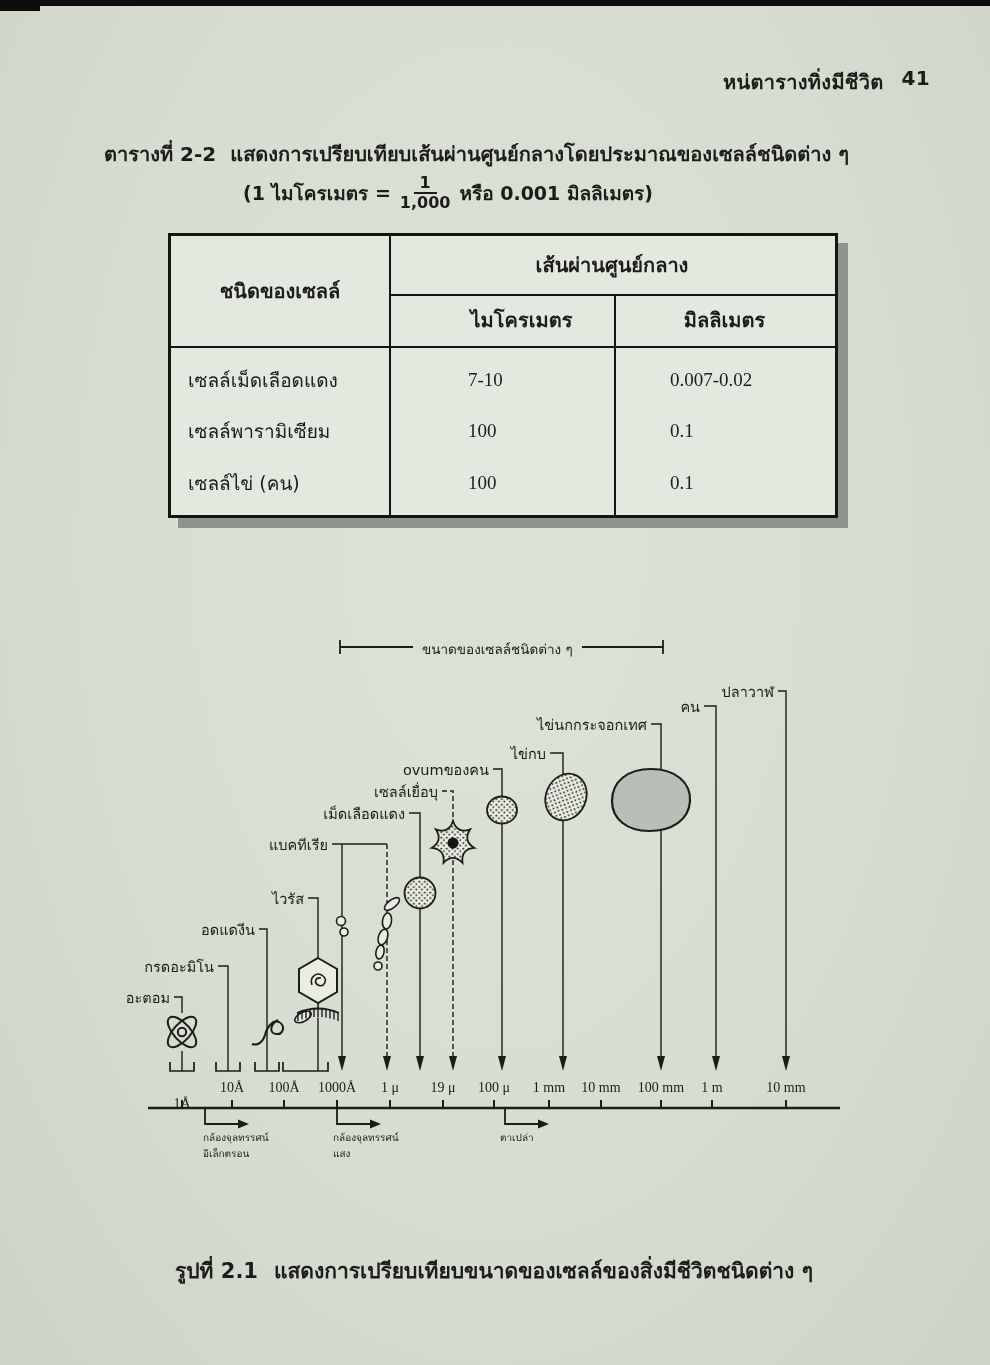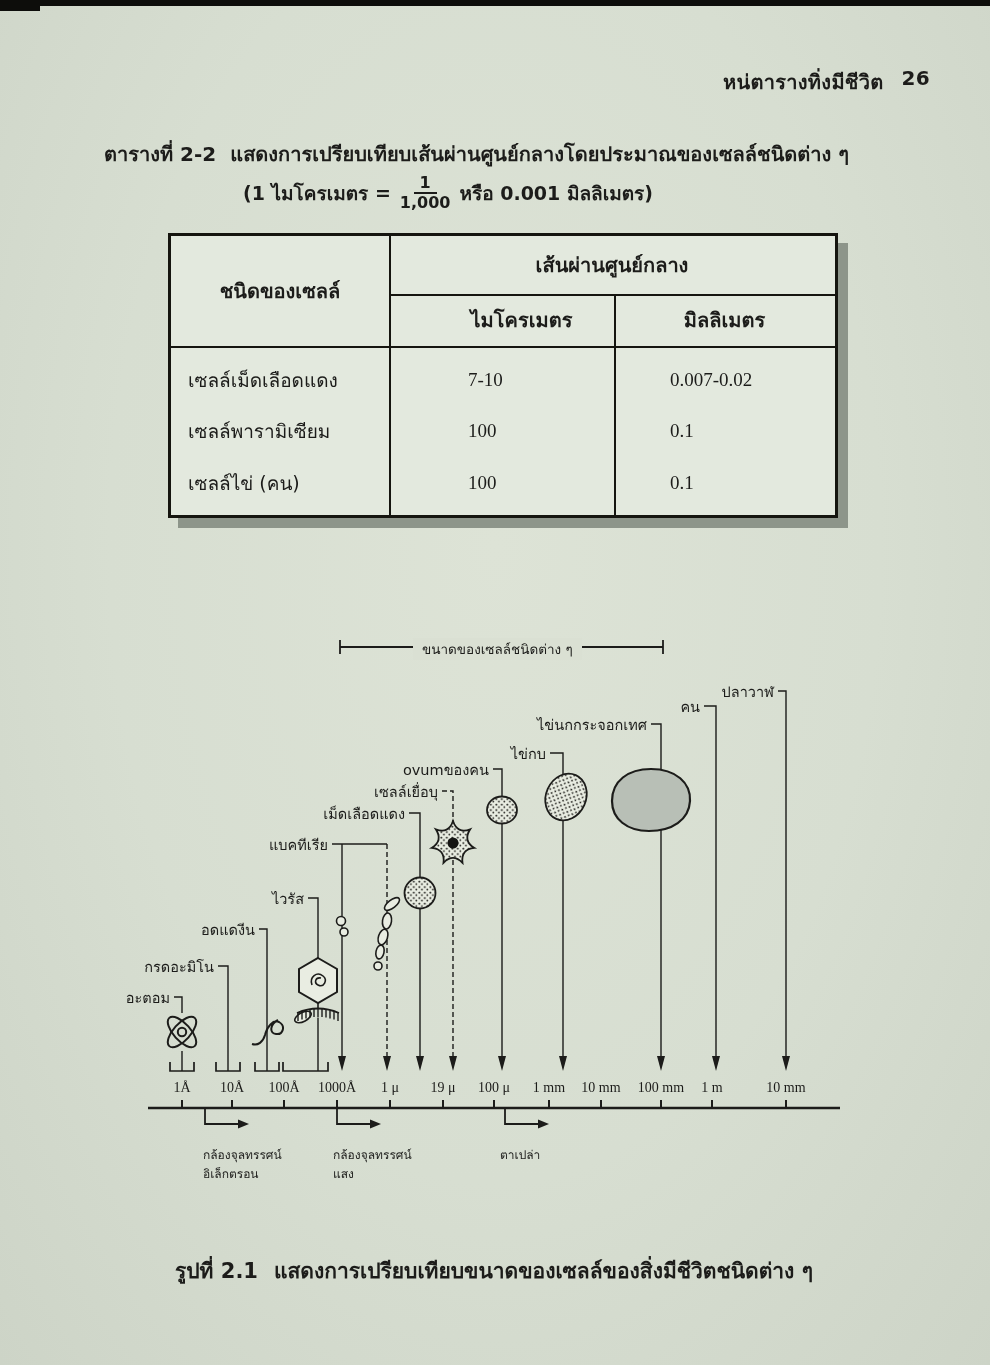--- a/index.html
+++ b/index.html
@@ -42,38 +42,38 @@
   .row .c1{width:218px;padding-left:17px;box-sizing:border-box;}
   .row .c2{width:225px;padding-left:79px;box-sizing:border-box;font-family:"Liberation Serif","DejaVu Serif",serif;}
   .row .c3{width:221px;padding-left:56px;box-sizing:border-box;font-family:"Liberation Serif","DejaVu Serif",serif;}
 
   .fig-label{position:absolute;font-size:14.5px;white-space:nowrap;}
   .r-align{text-align:right;}
   .bracket-label{position:absolute;left:413px;top:638px;padding:0 9px;background:#dae0d3;
     font-size:13.5px;white-space:nowrap;}
   .tick-label{position:absolute;top:1080px;transform:translateX(-50%);font-size:14px;
     font-family:"Liberation Serif","DejaVu Serif",serif;white-space:nowrap;}
-  .scope-label{position:absolute;top:1130px;font-size:12px;line-height:1.55;white-space:nowrap;margin-top:16px;}
+  .scope-label{position:absolute;top:1130px;font-size:10px;line-height:1.55;white-space:nowrap;}
 
   .fig-caption{position:absolute;left:175px;top:1254px;font-size:21px;font-weight:700;}
   .fig-caption .gap{display:inline-block;width:16px;}
 
   svg.figure{position:absolute;left:0;top:0;}
   svg.figure *{vector-effect:non-scaling-stroke;}
 </style>
 </head>
 <body>
 
 <div class="page">
   <div class="edge-top"></div>
   <div class="edge-top-left"></div>
 
   <div class="page-header">
     <span>หน่ตารางทิ่งมีชีวิต</span>
-    <span>26</span>
+    <span>41</span>
   </div>
 
   <div class="table-title">
     <span>ตารางที่ 2-2</span><span class="gap"></span><span>แสดงการเปรียบเทียบเส้นผ่านศูนย์กลางโดยประมาณของเซลล์ชนิดต่าง ๆ</span>
   </div>
   <div class="table-subtitle">
     <span>(1 ไมโครเมตร =</span>
     <span class="fraction">
       <span class="num">1</span>
       <span>1,000</span>
@@ -243,21 +243,21 @@
   <div class="fig-label r-align" style="right:686px;top:887px;">ไวรัส</div>
   <div class="fig-label r-align" style="right:662px;top:833px;">แบคทีเรีย</div>
   <div class="fig-label r-align" style="right:585px;top:802px;">เม็ดเลือดแดง</div>
   <div class="fig-label r-align" style="right:552px;top:780px;">เซลล์เยื่อบุ</div>
   <div class="fig-label r-align" style="right:501px;top:758px;">ovumของคน</div>
   <div class="fig-label r-align" style="right:444px;top:742px;">ไข่กบ</div>
   <div class="fig-label r-align" style="right:343px;top:713px;">ไข่นกกระจอกเทศ</div>
   <div class="fig-label r-align" style="right:290px;top:695px;">คน</div>
   <div class="fig-label r-align" style="right:216px;top:680px;">ปลาวาฬ</div>
 
-  <div class="tick-label" style="left:182px;">1Å</div>
+  <div class="tick-label" style="left:182px;margin-top:16px;">1Å</div>
   <div class="tick-label" style="left:232px;">10Å</div>
   <div class="tick-label" style="left:284px;">100Å</div>
   <div class="tick-label" style="left:337px;">1000Å</div>
   <div class="tick-label" style="left:390px;">1 μ</div>
   <div class="tick-label" style="left:443px;">19 μ</div>
   <div class="tick-label" style="left:494px;">100 μ</div>
   <div class="tick-label" style="left:549px;">1 mm</div>
   <div class="tick-label" style="left:601px;">10 mm</div>
   <div class="tick-label" style="left:661px;">100 mm</div>
   <div class="tick-label" style="left:712px;">1 m</div>

